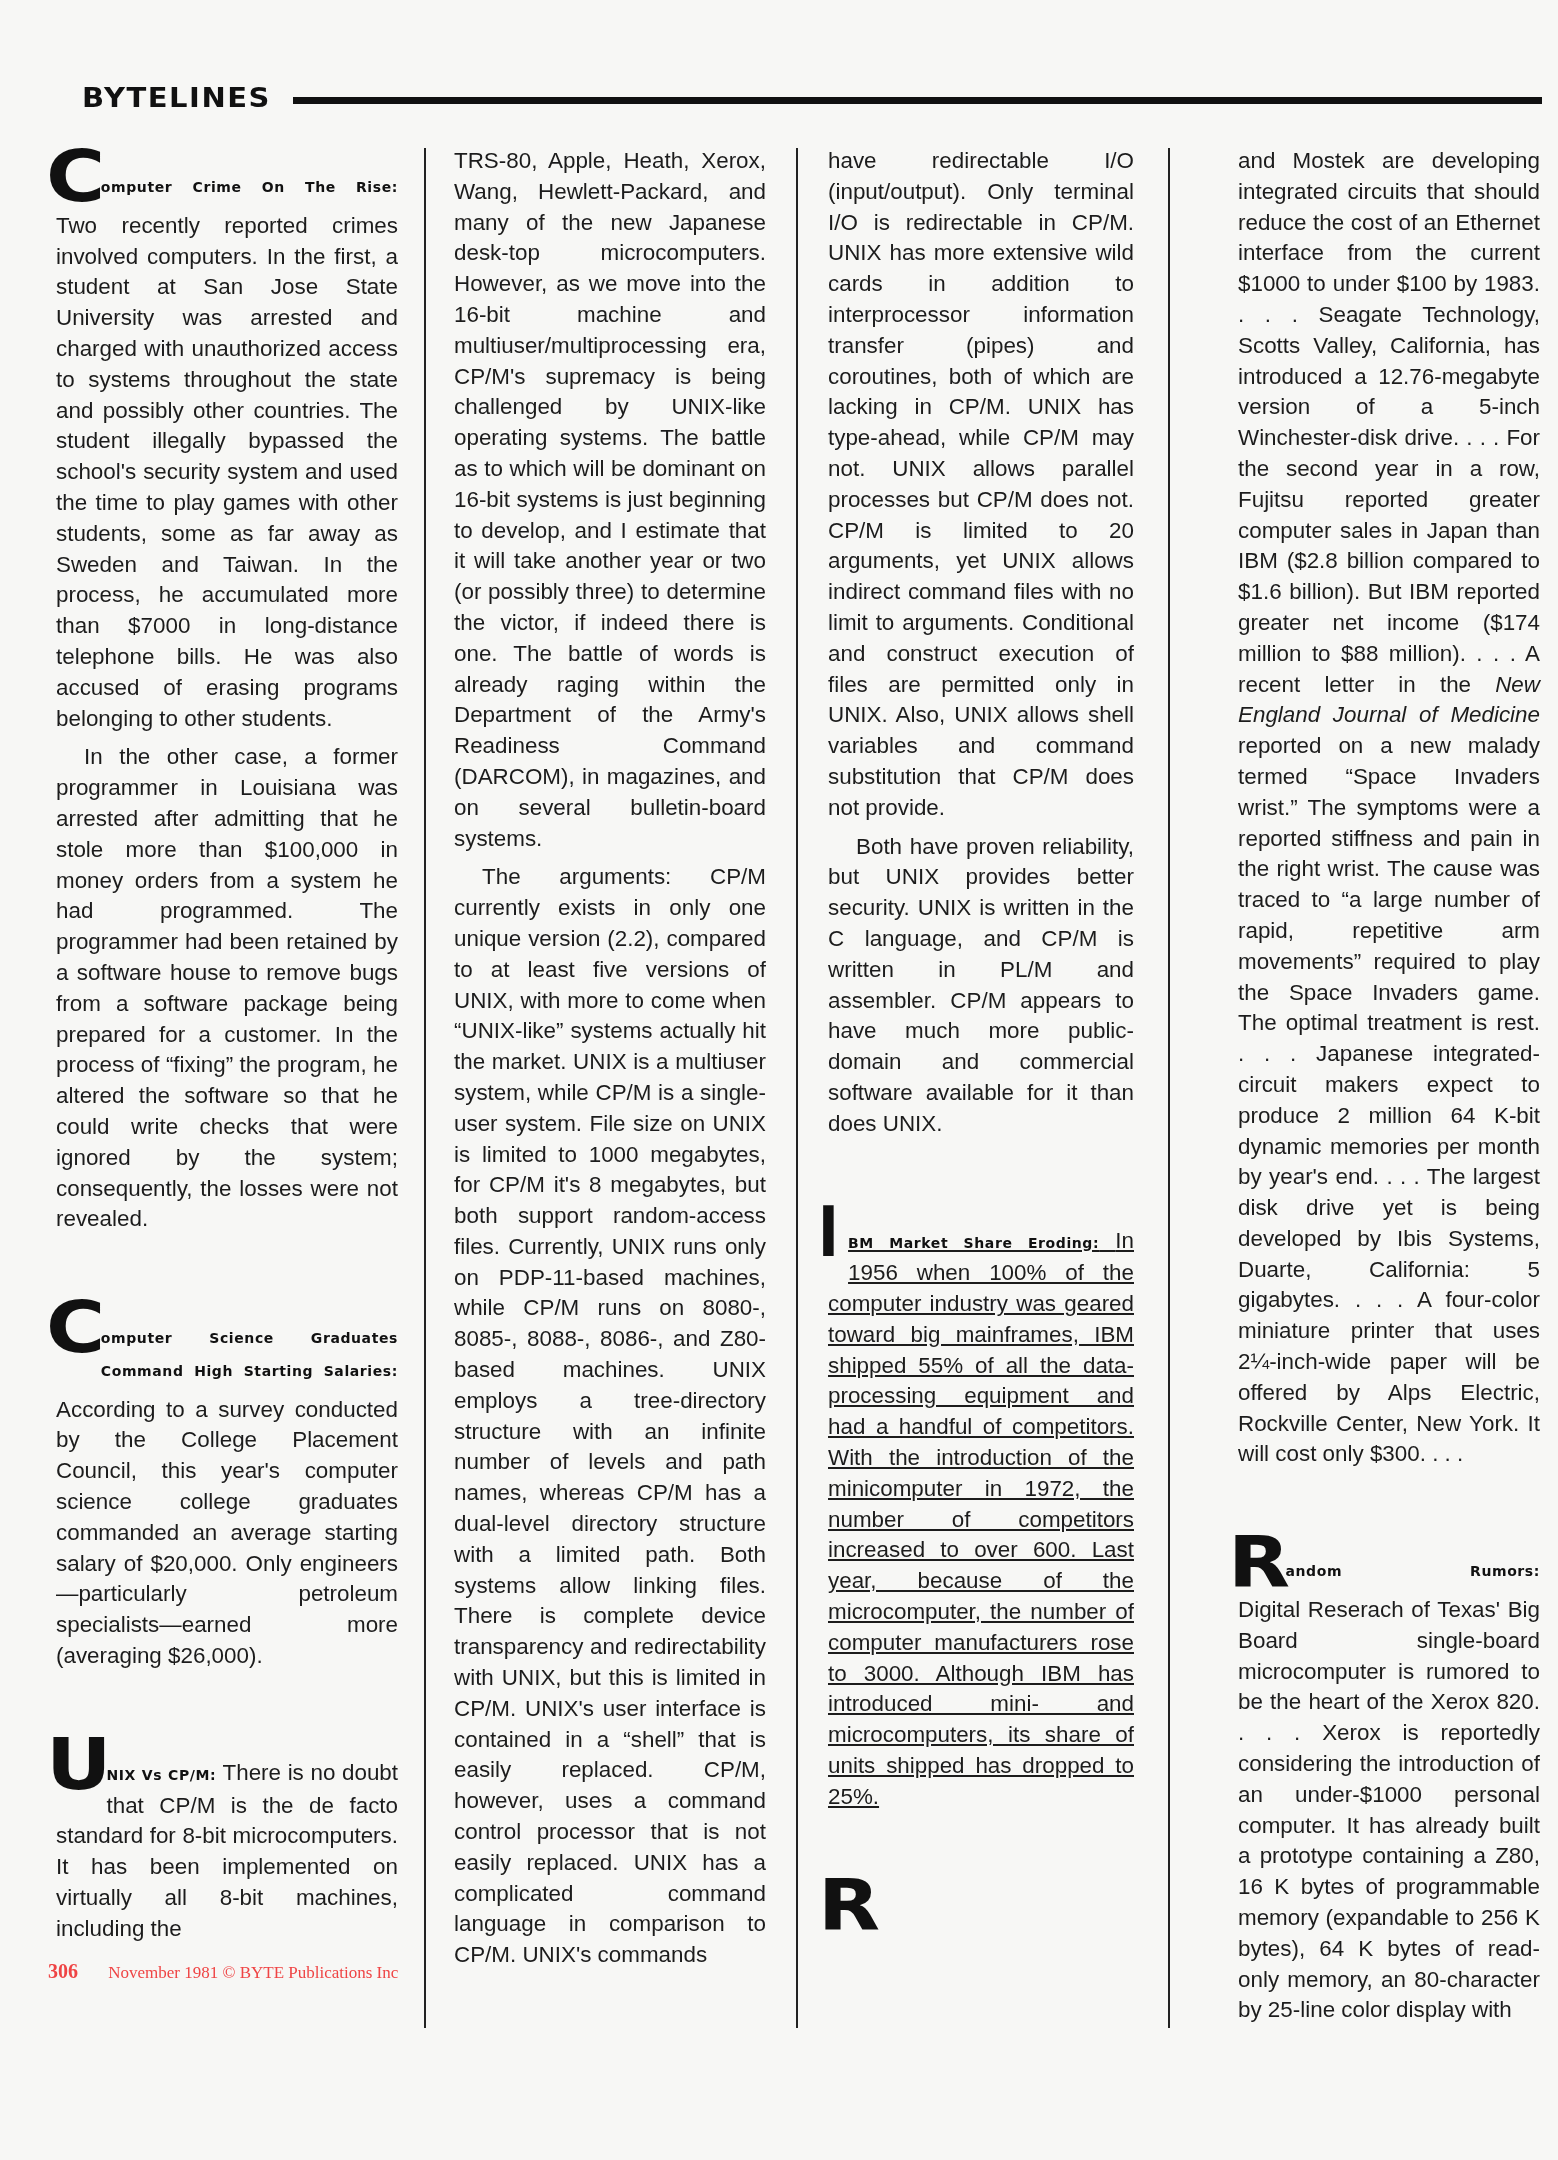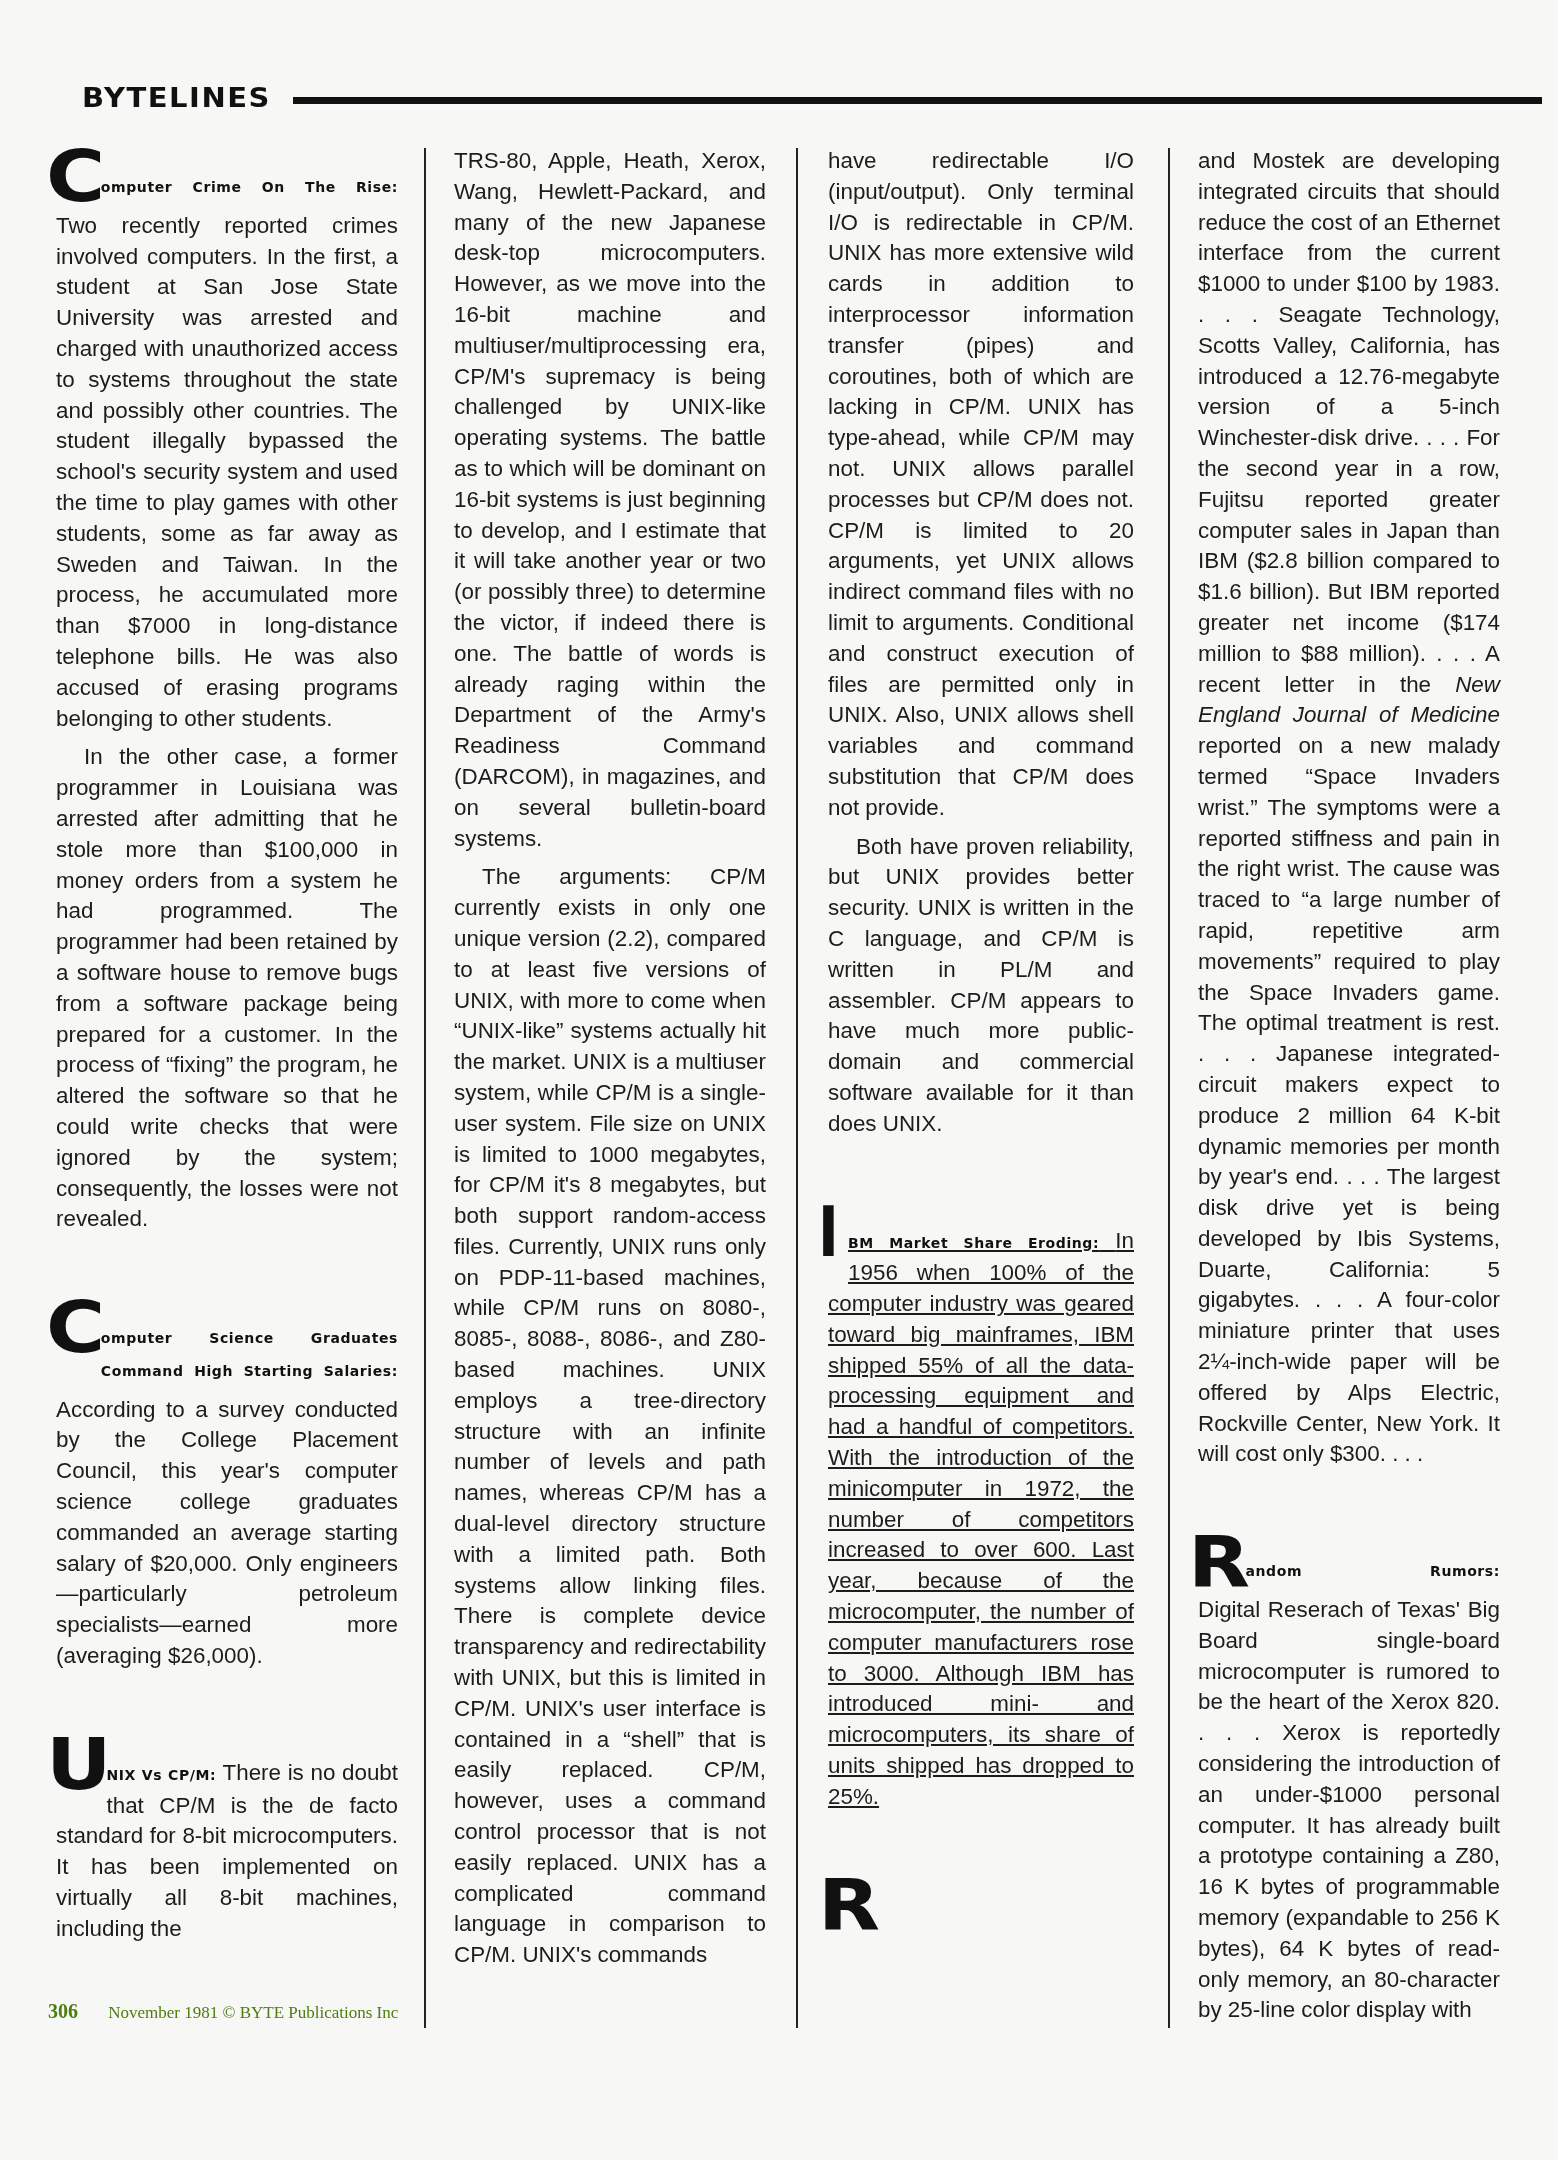--- a/index.html
+++ b/index.html
@@ -28,21 +28,21 @@
     position: absolute; top: 138px;
     font-size: 22.4px; line-height: 30.8px;
     text-align: justify; hyphens: manual;
     color: #1c1c1c;
   }
   .col p { margin: 8px; }
   .col p.indent { text-indent: 28px; }
   .c1 { left: 48px; width: 358px; }
   .c2 { left: 446px; width: 328px; }
   .c3 { left: 820px; width: 322px; }
-  .c4 { left: 1190px; width: 318px; }
+  .c4 { left: 1230px; width: 318px; }
   .divider {
     position: absolute; width: 2px; background: #222; top: 148px; height: 1880px;
   }
   .section { margin-top: 62px; }
   .section.first { margin-top: 0; }
   .dropcap {
     font-family: "DejaVu Sans", sans-serif; font-weight: 900;
     font-size: 72px; line-height: 56px; float: left;
     margin: 2px 2px 0 -2px; color: #111;
     transform: scaleX(1.12); transform-origin: left bottom;
@@ -50,23 +50,23 @@
   }
   .dropcap.narrow { font-size: 70px; margin-right: 4px; transform: scaleX(0.8); }
   .headline {
     font-family: "DejaVu Sans", sans-serif; font-weight: 900;
     font-size: 14px; color: #111; letter-spacing: 0.6px;
   }
   .headline-block { display: block; text-align: justify; text-align-last: justify; }
   .first-line { padding-top: 22px; display: block; text-align-last: justify; }
   i { font-style: italic; }
   .footer {
-    position: absolute; left: 48px; top: 2000px;
+    position: absolute; left: 48px; top: 1960px;
     font-family: "Liberation Serif", "DejaVu Serif", serif;
-    font-size: 17px; color: #4d7c0f; white-space: nowrap;
+    font-size: 17px; color: #ef4444; white-space: nowrap;
   }
   .footer .page-number { font-weight: bold; font-size: 20px; margin-right: 26px; }
 </style>
 </head>
 <body>
 
 <div class="header">
   <span class="header-title">BYTELINES</span>
   <span class="header-rule"></span>
 </div>

